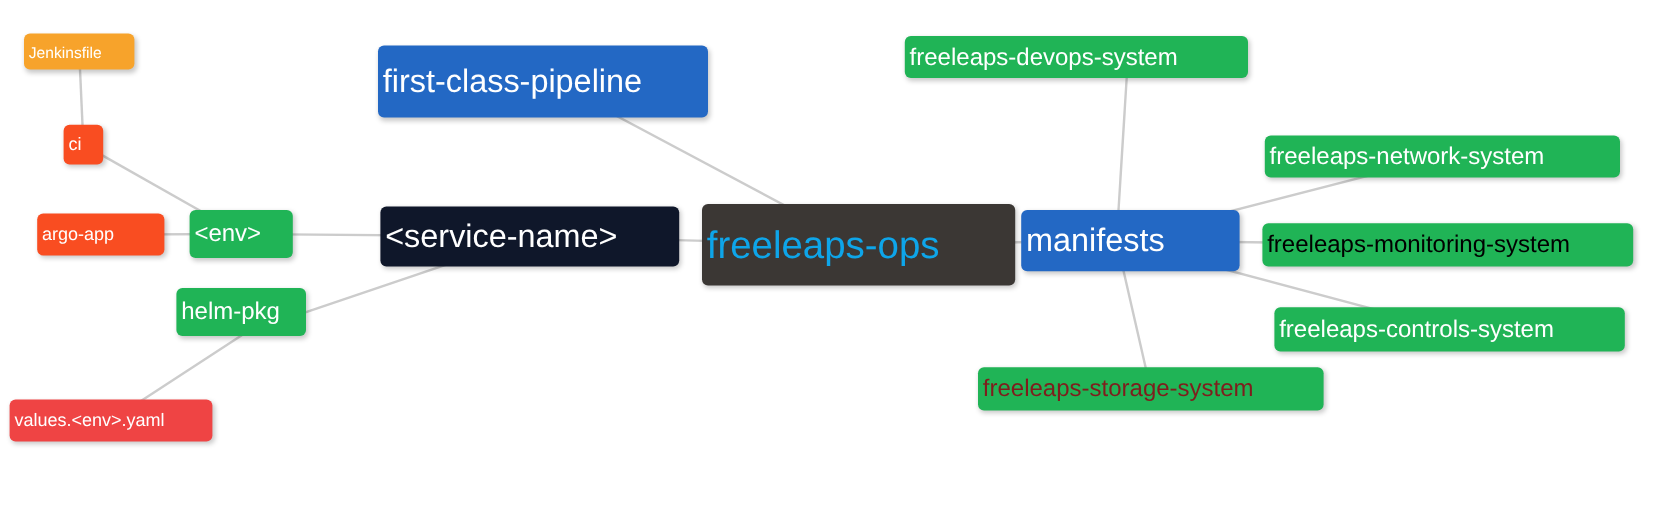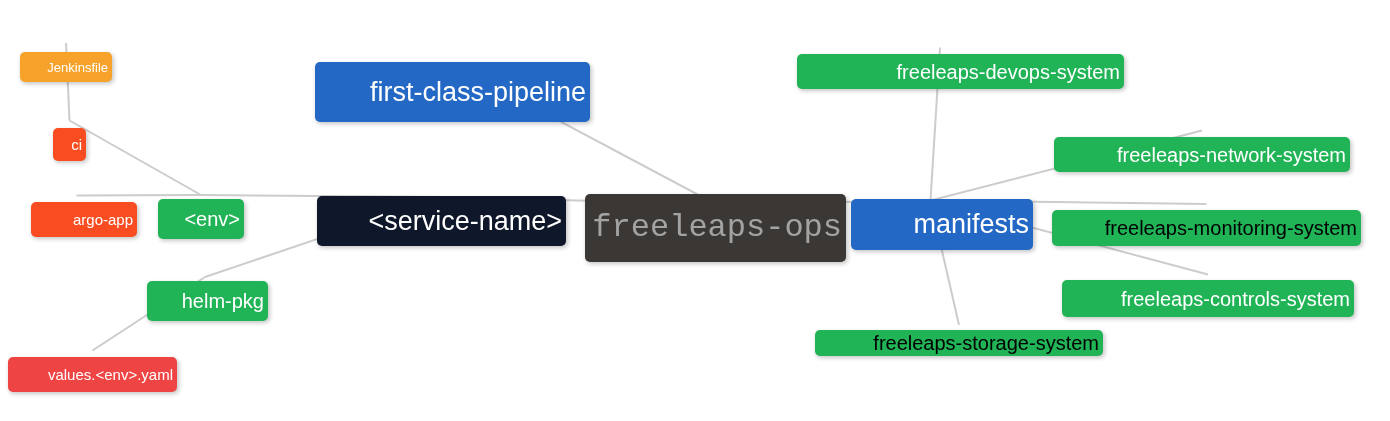--- a/index.html
+++ b/index.html
@@ -23,28 +23,27 @@
     height: 421px;
   }
   .edges-layer line {
     stroke-width: 2;
     fill: none;
   }
   .node {
     position: absolute;
     display: flex;
     align-items: center;
-    justify-content: flex-end;
+    justify-content: flex-start;
     color: #ffffff;
     border-radius: 5px;
     box-shadow: 1.5px 2px 4px rgba(0,0,0,0.22);
     white-space: nowrap;
     box-sizing: border-box;
     padding: 0 4px;
-    margin-top: 24px;
   }
   .node span {
     display: block;
     line-height: 1;
   }
   .size-xs { font-size: 13px; }
   .size-sm { font-size: 15px; }
   .size-md { font-size: 20px; }
   .size-lg { font-size: 27px; }
   .size-xl { font-size: 32px; }
@@ -75,47 +74,47 @@
       </div>
       <div class="node size-sm" style="left: 53px; top: 104px; width: 33px; height: 33px; background: rgb(249, 77, 33); color: rgb(255, 255, 255);">
         <span>ci</span>
       </div>
       <div class="node size-sm" style="left: 31px; top: 178px; width: 106px; height: 35px; background: rgb(249, 77, 33); color: rgb(255, 255, 255);">
         <span>argo-app</span>
       </div>
       <div class="node size-md" style="left: 158px; top: 175px; width: 86px; height: 40px; background: rgb(32, 180, 86); color: rgb(255, 255, 255);">
         <span>&lt;env&gt;</span>
       </div>
-      <div class="node size-md" style="left: 147px; top: 257px; width: 121px; height: 40px; background: rgb(32, 180, 86); color: rgb(255, 255, 255);">
+      <div class="node size-md" style="left: 147px; top: 240px; width: 108px; height: 40px; background: rgb(32, 180, 86); color: rgb(255, 255, 255);">
         <span>helm-pkg</span>
       </div>
       <div class="node size-sm" style="left: 8px; top: 333px; width: 169px; height: 35px; background: #ef4444; color: rgb(255, 255, 255);">
         <span>values.&lt;env&gt;.yaml</span>
       </div>
       <div class="node size-lg" style="left: 315px; top: 38px; width: 275px; height: 60px; background: rgb(35, 104, 196); color: rgb(255, 255, 255);">
         <span>first-class-pipeline</span>
       </div>
       <div class="node size-lg" style="left: 317px; top: 172px; width: 249px; height: 50px; background: #0f172a; color: rgb(255, 255, 255);">
         <span>&lt;service-name&gt;</span>
       </div>
-      <div class="node size-xl" style="left: 585px; top: 170px; width: 261px; height: 68px; background: rgb(59, 55, 52); color: #a3a3a3; font-family: Liberation Mono, monospace;">
+      <div class="node size-xl" style="left: 585px; top: 170px; width: 261px; height: 68px; background: rgb(59, 55, 52); color: #0ea5e9;">
         <span>freeleaps-ops</span>
       </div>
       <div class="node size-lg" style="left: 851px; top: 175px; width: 182px; height: 51px; background: rgb(35, 104, 196); color: rgb(255, 255, 255);">
         <span>manifests</span>
       </div>
-      <div class="node size-md" style="left: 797px; top: 30px; width: 327px; height: 35px; background: rgb(32, 180, 86); color: rgb(255, 255, 255);">
+      <div class="node size-md" style="left: 754px; top: 30px; width: 286px; height: 35px; background: rgb(32, 180, 86); color: rgb(255, 255, 255);">
         <span>freeleaps-devops-system</span>
       </div>
       <div class="node size-md" style="left: 1054px; top: 113px; width: 296px; height: 35px; background: rgb(32, 180, 86); color: rgb(255, 255, 255);">
         <span>freeleaps-network-system</span>
       </div>
       <div class="node size-md" style="left: 1052px; top: 186px; width: 309px; height: 36px; background: rgb(32, 180, 86); color: #000000;">
         <span>freeleaps-monitoring-system</span>
       </div>
       <div class="node size-md" style="left: 1062px; top: 256px; width: 292px; height: 37px; background: rgb(32, 180, 86); color: rgb(255, 255, 255);">
         <span>freeleaps-controls-system</span>
       </div>
-      <div class="node size-md" style="left: 815px; top: 306px; width: 288px; height: 26px; background: rgb(32, 180, 86); color: #000000;">
+      <div class="node size-md" style="left: 815px; top: 306px; width: 288px; height: 36px; background: rgb(32, 180, 86); color: #7f1d1d;">
         <span>freeleaps-storage-system</span>
       </div>
     </div>
 </div>
 
 </body></html>

